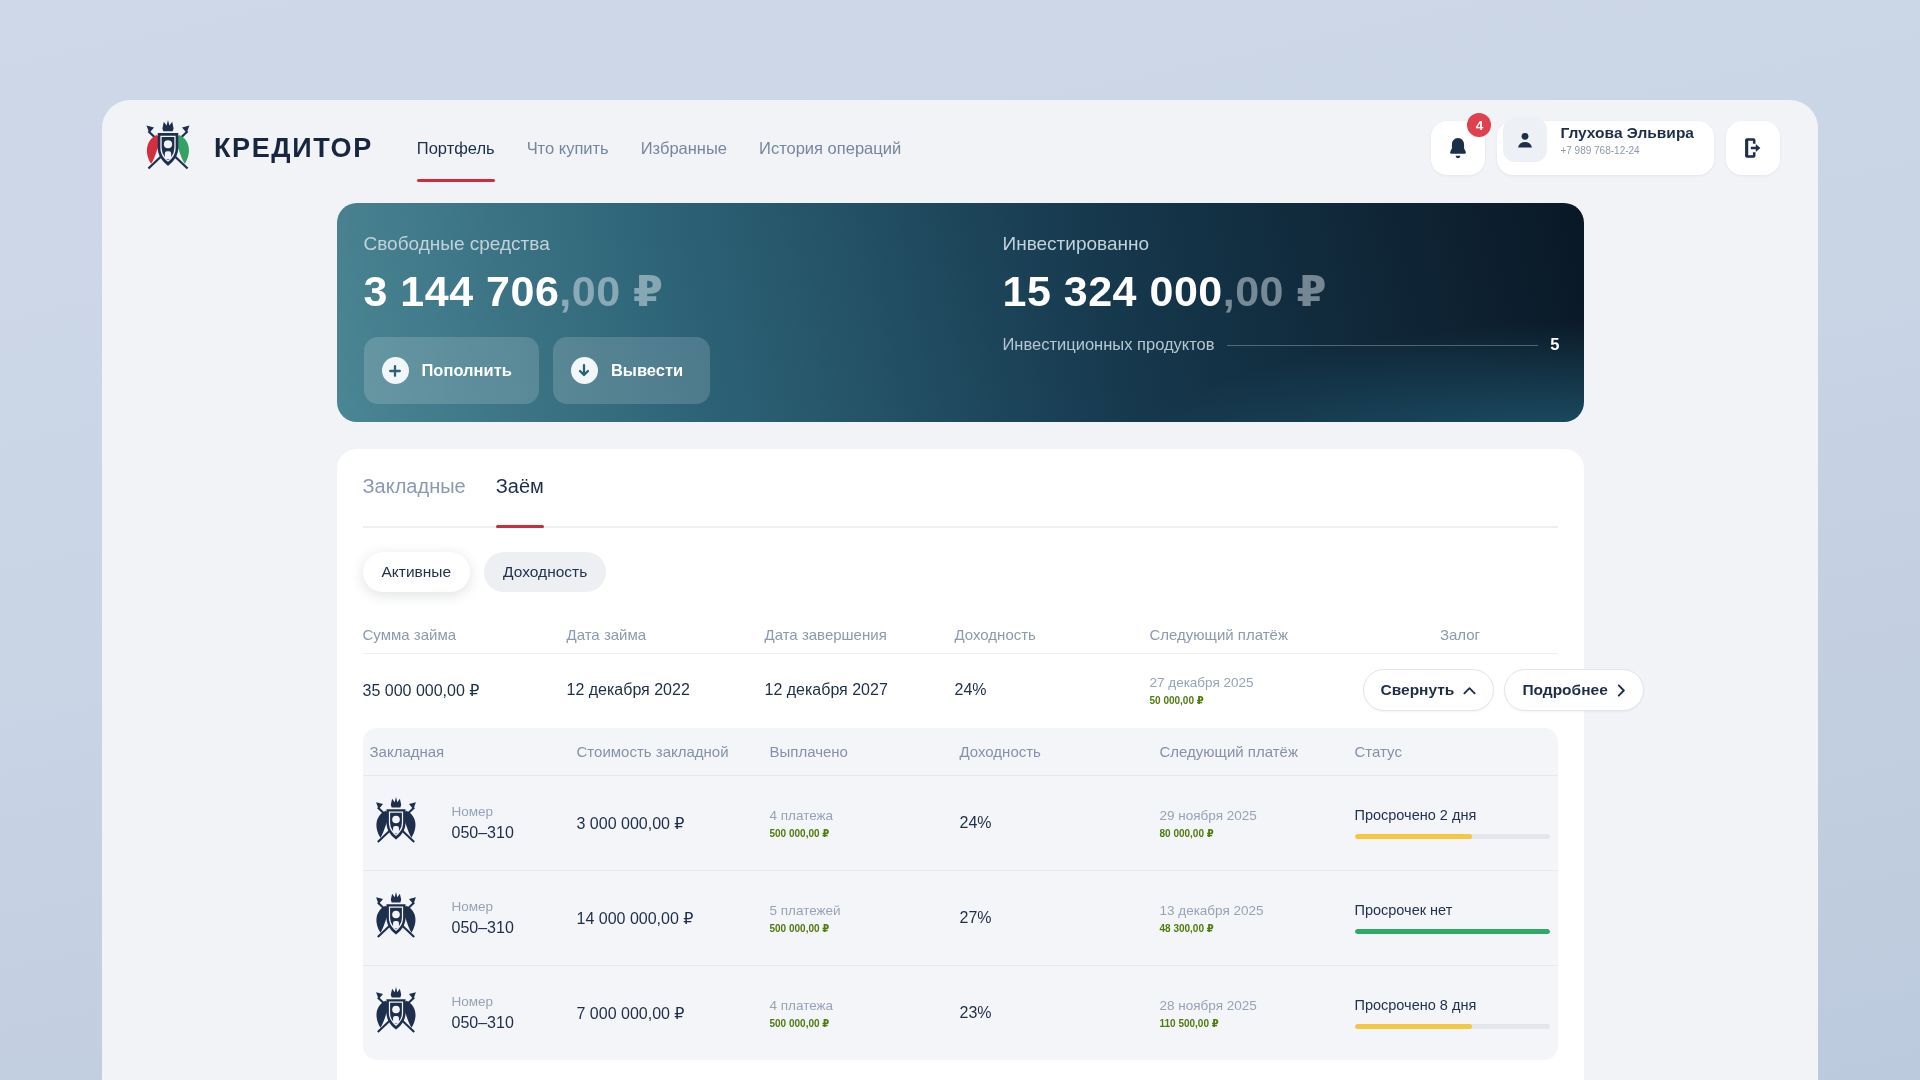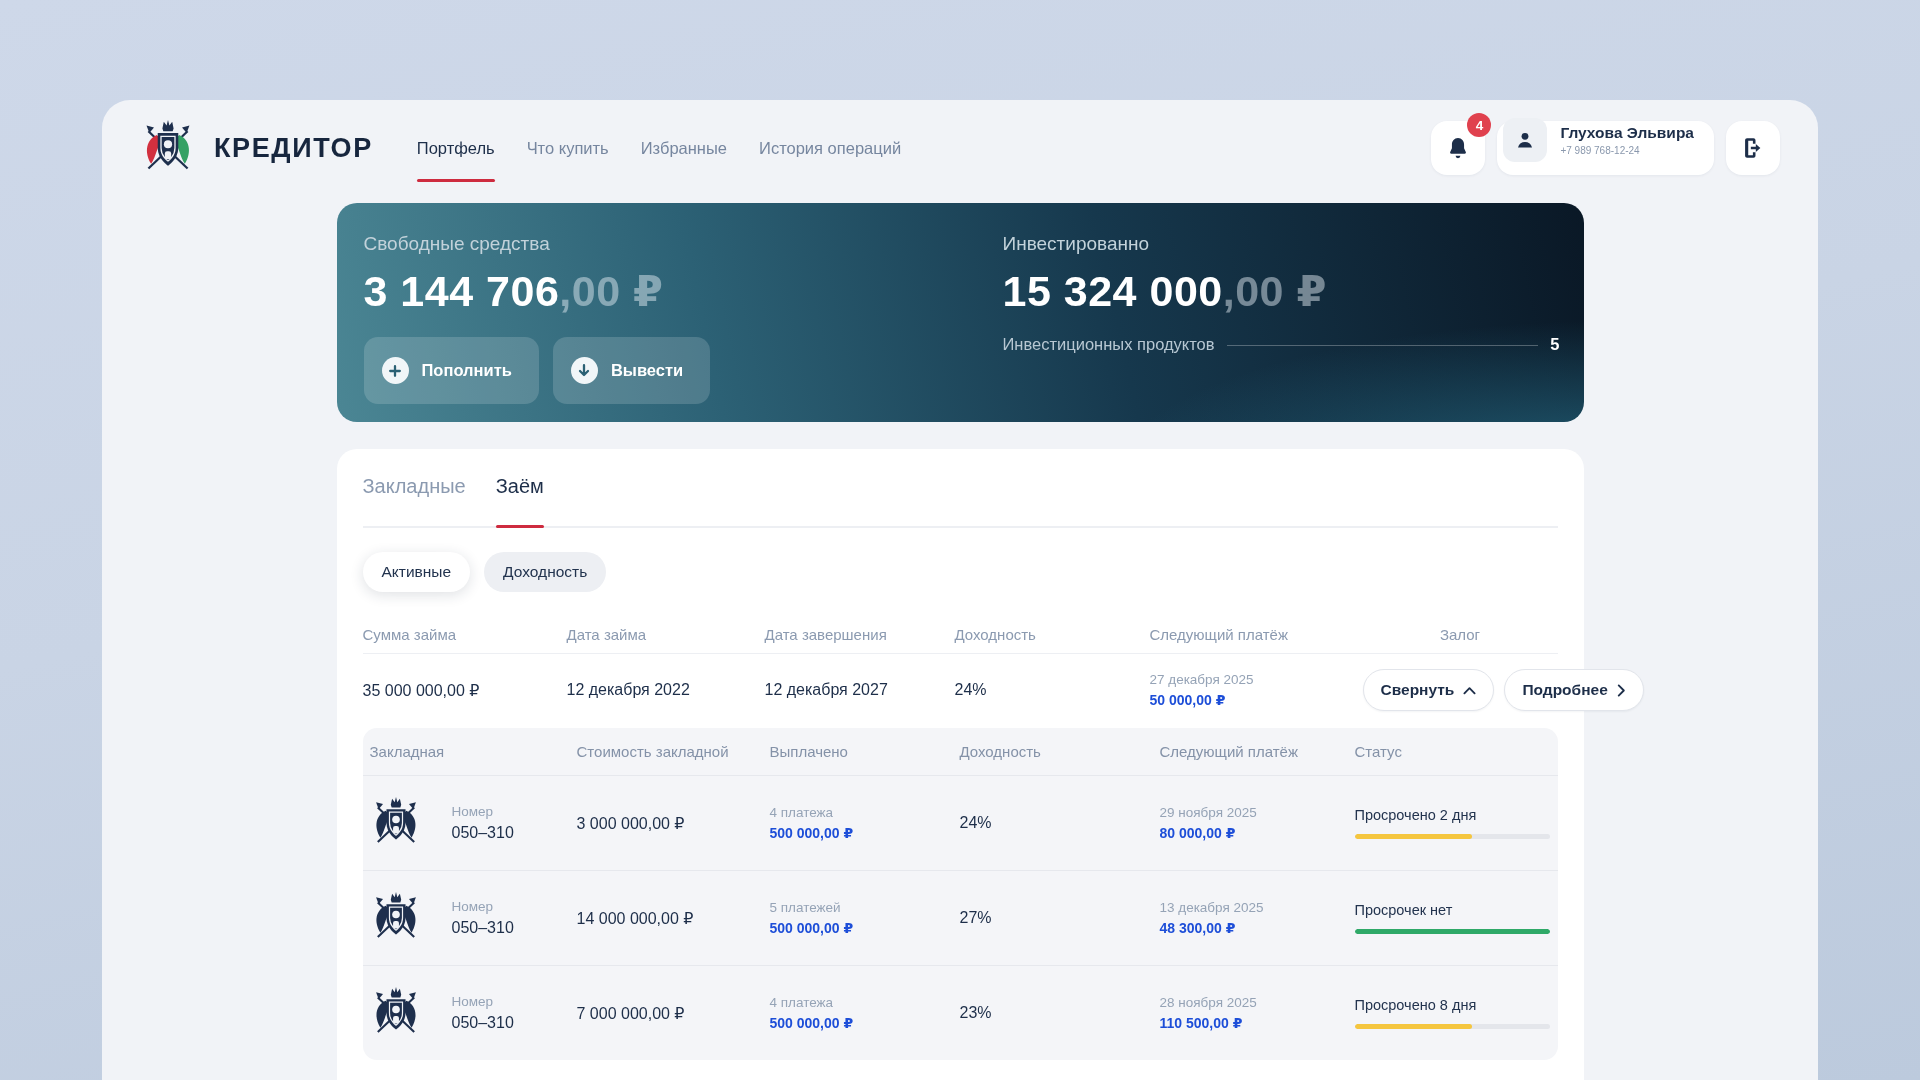--- a/index.html
+++ b/index.html
@@ -67,21 +67,21 @@
   .chips{display:flex;gap:14px;margin-top:24px}
   .chip{padding:11px 19px;border-radius:22px;font-size:15.5px;color:#22334e;cursor:pointer}
   .chip.active{background:#fff;box-shadow:0 3px 14px rgba(25,39,62,.14)}
   .chip.idle{background:#edeff3}
 
   .lgrid{display:grid;grid-template-columns:204px 198px 190px 195px 213px 1fr;align-items:center}
   .thead{margin-top:34px;padding-bottom:10px;border-bottom:1px solid #edeff3;color:#8b9ab0;font-size:15px}
   .right{text-align:center}
   .loan-row{padding:15px 0;font-size:16px}
   .sub{font-size:13.5px;color:#95a3b6;margin-bottom:5px}
-  .strong{font-size:14px;font-weight:600;color:#1d4ed8}
+  .strong{font-size:10px;font-weight:600;color:#4d7c0f}
   .row-actions{display:flex;justify-content:flex-end;gap:10px}
   .pill{display:flex;align-items:center;gap:9px;border:1px solid #e2e5eb;background:#fff;border-radius:23px;padding:11px 17px;font-size:15.5px;font-weight:600;color:#1d2e49;cursor:pointer;box-shadow:0 1px 2px rgba(25,39,62,.05)}
 
   .nested{background:#f4f5f8;border-radius:14px;margin-top:2px}
   .ngrid{display:grid;grid-template-columns:207px 193px 190px 200px 195px 1fr;align-items:center;padding-left:7px;padding-right:8px}
   .nhead{padding-top:15px;padding-bottom:15px;color:#8492a8;font-size:15px;border-bottom:1px solid #e6e8ed}
   .nrow{padding-top:17px;padding-bottom:17px;border-bottom:1px solid #e6e8ed;font-size:16px}
   .nrow.last{border-bottom:none}
   .mortgage{display:flex;align-items:center;gap:30px}
   .status-label{font-size:14.5px;color:#22334e}

